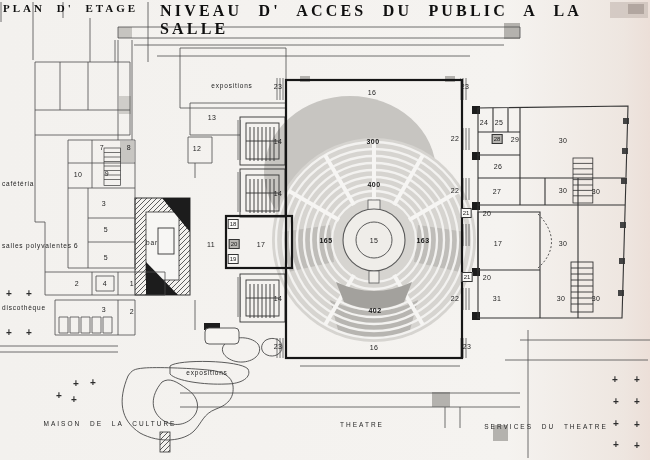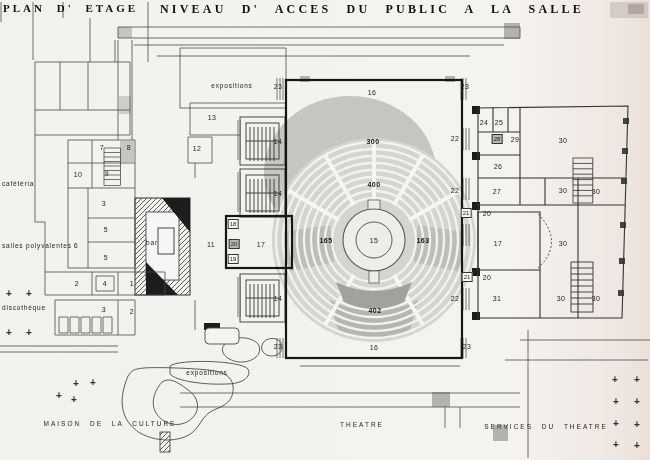--- a/index.html
+++ b/index.html
@@ -13,21 +13,21 @@
   .lbl{position:absolute;transform:translate(-50%,-50%);white-space:nowrap;color:#1c1c1c;line-height:1;}
   .num{font-size:7px;letter-spacing:.4px;}
   .seat{font-size:7px;font-weight:bold;letter-spacing:.4px;color:#161616;}
   .zone{font-size:6.5px;letter-spacing:.8px;color:#222;}
   .zoneL{transform:translate(0,-50%);font-size:6.5px;letter-spacing:.8px;color:#222;}
   .caps{font-size:6.5px;letter-spacing:2px;word-spacing:5px;color:#262626;}
   .plus{font-size:10px;font-weight:bold;color:#2d2d2d;}
   .boxed{font-size:6px;border:1px solid #333;padding:1px 1px;background:#fbfaf8;}
   .boxshade{font-size:6px;border:1px solid #333;padding:1px 1px;background:#b7b5b1;}
   .title-left{position:absolute;left:3px;top:2px;font-family:"Liberation Serif",serif;font-weight:bold;font-size:11px;letter-spacing:3px;word-spacing:6px;color:#101010;}
-  .title-main{position:absolute;left:160px;top:2px;font-family:"Liberation Serif",serif;font-weight:bold;font-size:12px;letter-spacing:3.2px;word-spacing:9px;color:#101010;}
+  .title-main{position:absolute;left:160px;top:2px;font-family:"Liberation Serif",serif;font-weight:bold;font-size:16px;letter-spacing:3.2px;word-spacing:9px;color:#101010;}
 </style>
 </head>
 <body>
 
 <div class="sheet">
 
   <svg class="linework" width="650" height="460" viewBox="0 0 650 460" aria-hidden="true">
     <defs>
       <pattern id="vh" width="3" height="6" patternUnits="userSpaceOnUse">
         <path d="M1,0 V6" stroke="#555" stroke-width="0.8"></path>

